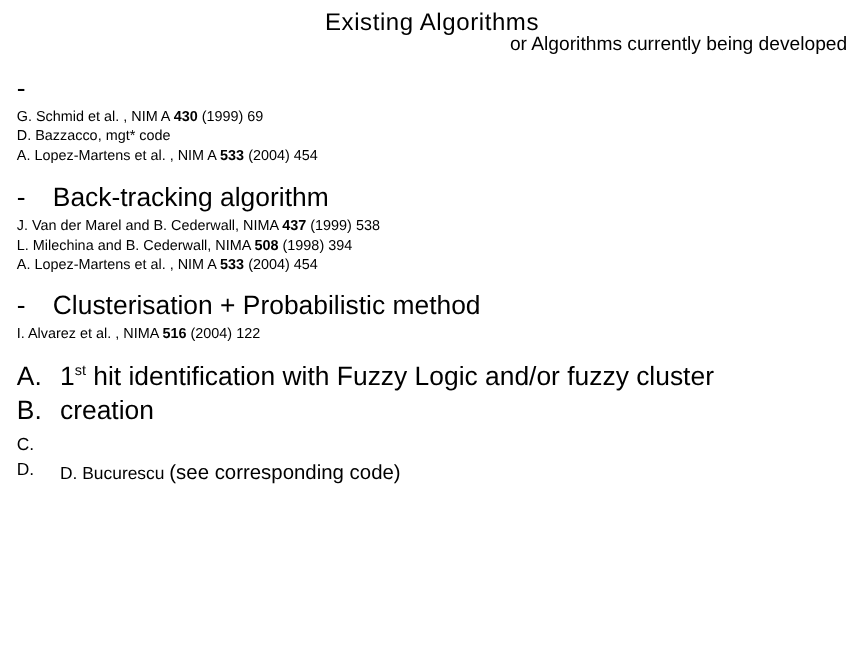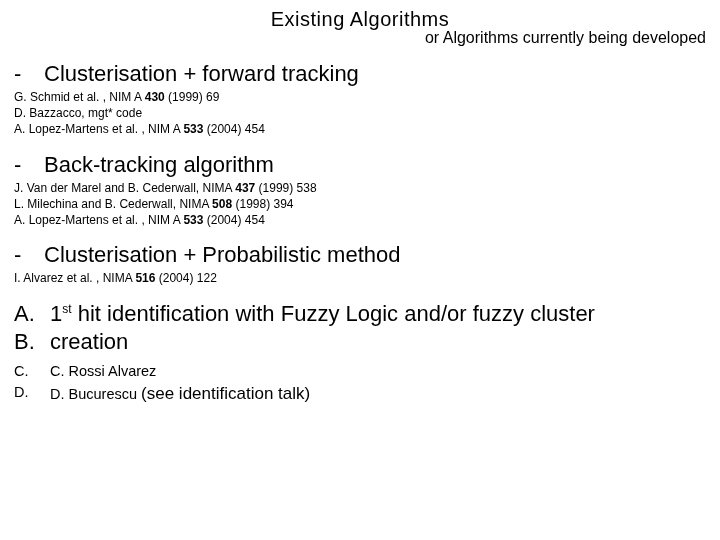--- a/index.html
+++ b/index.html
@@ -54,21 +54,20 @@
     .talk { font-size: 17px; }
   </style>
 </head>
 <body>
 
 <div class="title">Existing Algorithms</div>
 <div class="subtitle">or Algorithms currently being developed</div>
 
 <div class="section-head">
   <span class="dash">-</span>
-  <span>Clusterisation + forward tracking</span>
 </div>
 <div class="refs">
   <div><span>G. Schmid et al. , NIM A </span><span class="bold">430</span><span> (1999) 69</span></div>
   <div><span>D. Bazzacco, mgt* code</span><span class="bold"></span><span></span></div>
   <div><span>A.   Lopez-Martens et al. , NIM A </span><span class="bold">533</span><span> (2004) 454</span></div>
 </div>
 
 <div class="section-head">
   <span class="dash">-</span>
   <span>Back-tracking algorithm</span>
@@ -94,19 +93,18 @@
   </div>
   <div class="row">
     <span class="lbl">B.</span>
     <span>creation</span>
   </div>
 </div>
 
 <div class="credits">
   <div class="row">
     <span class="lbl">C.</span>
-    <span>C. Rossi Alvarez</span>
   </div>
   <div class="row">
     <span class="lbl">D.</span>
-    <span><span>D. Bucurescu </span><span class="talk">(see identification talk)</span></span>
+    <span><span>D. Bucurescu </span><span class="talk">(see corresponding code)</span></span>
   </div>
 </div>
 
 </body></html>

